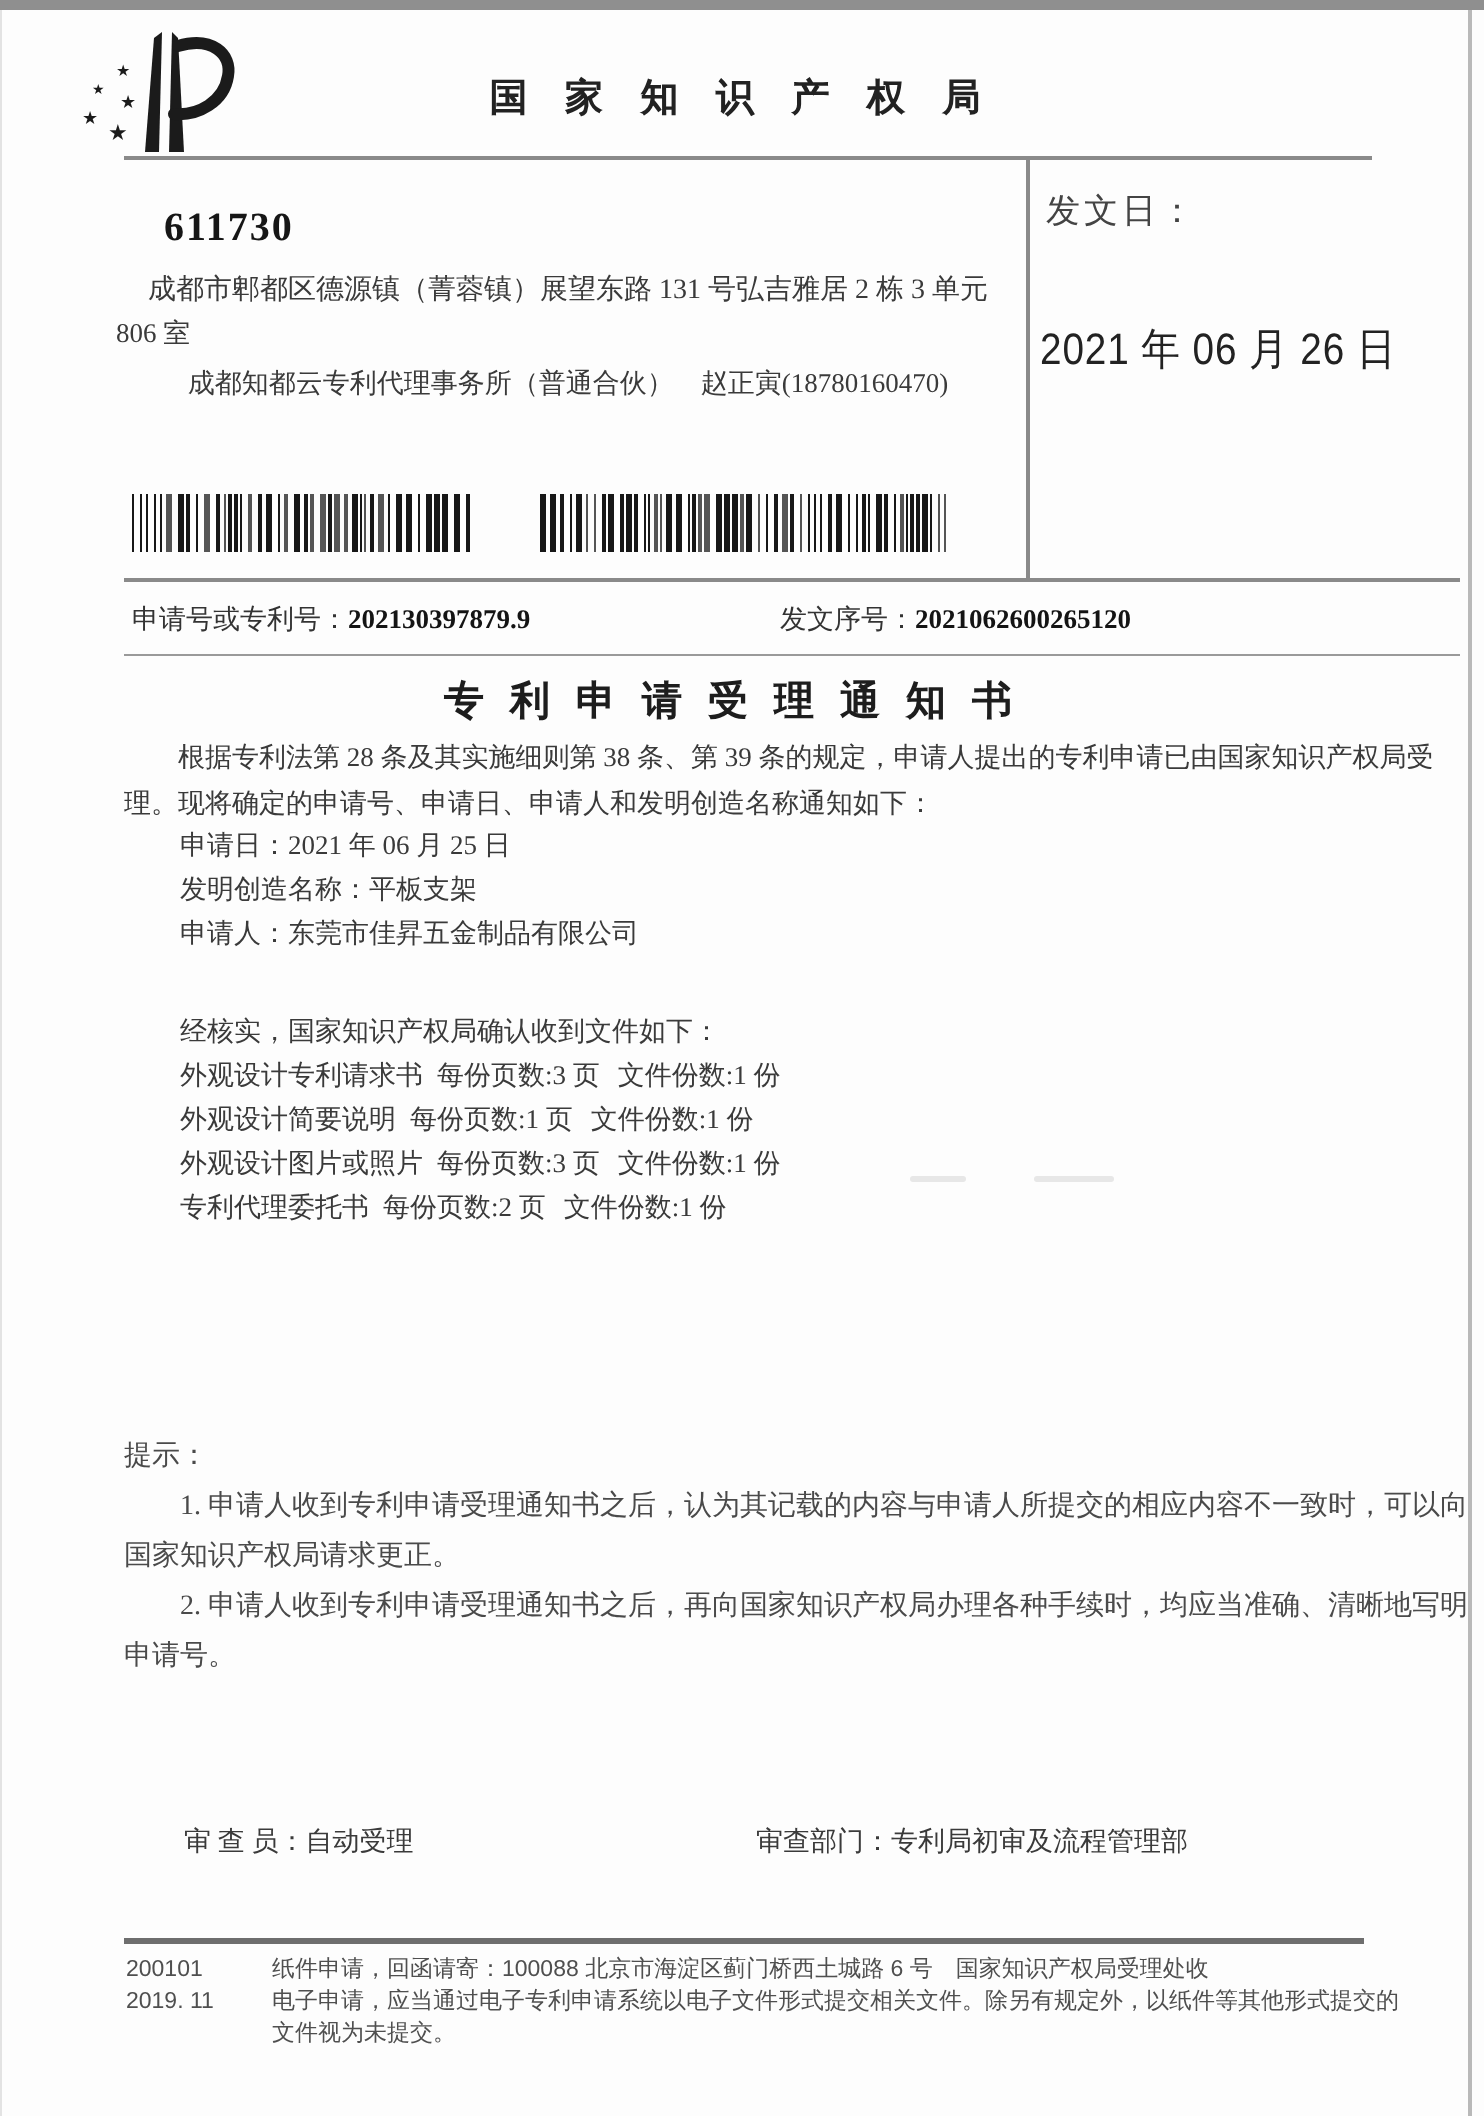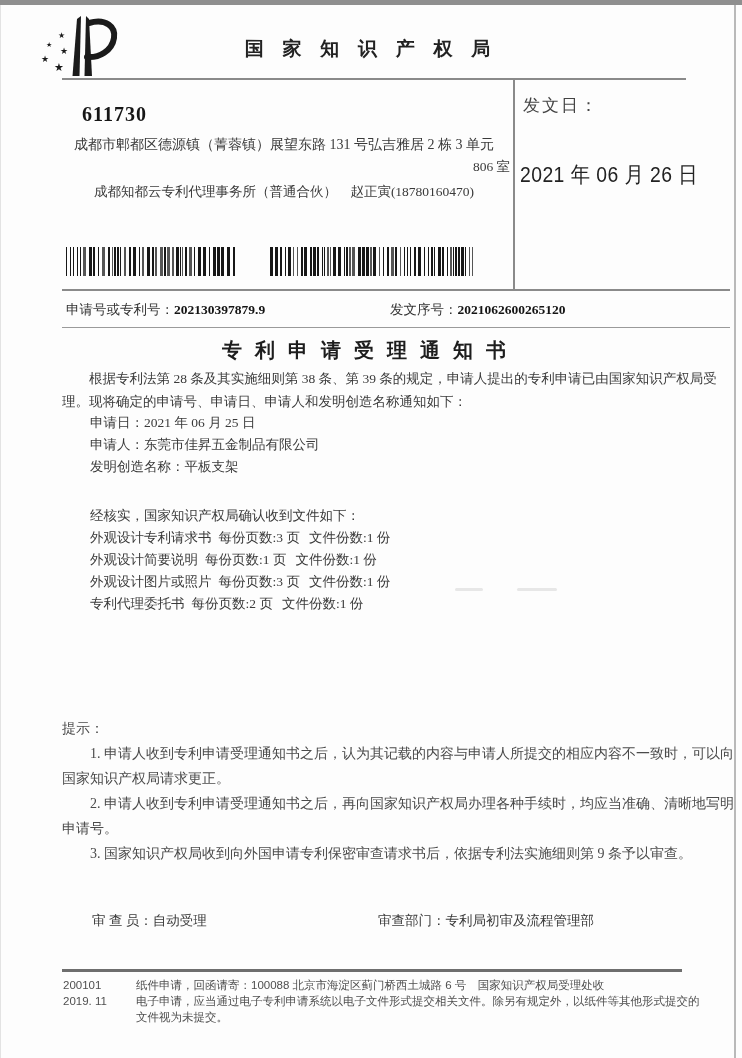--- a/index.html
+++ b/index.html
@@ -25,21 +25,21 @@
   .rule{position:absolute;background:#8a8a8a;}
   .rule-header{left:62px;top:78px;width:624px;height:2px;}
   .vrule{left:513px;top:78px;width:2px;height:212px;}
   .rule-mid{left:62px;top:289px;width:668px;height:2px;}
   .rule-under-numbers{left:62px;top:327px;width:668px;height:1px;background:#9a9a9a;}
   .rule-footer{left:62px;top:969px;width:620px;height:3px;background:#6e6e6e;}
 
   
   .postal-code{position:absolute;left:82px;top:103px;font-size:20px;font-weight:bold;color:#161616;letter-spacing:1px;}
   .addr{position:absolute;left:58px;top:136px;width:452px;text-align:center;font-size:14px;color:#3a3a3a;}
-  .addr-line2{position:absolute;left:58px;top:158px;width:452px;text-align:right;font-size:13.5px;color:#3a3a3a;}
+  .addr-line2{position:absolute;left:58px;top:158px;width:452px;text-align:left;font-size:13.5px;color:#3a3a3a;}
   .agency{position:absolute;left:58px;top:183px;width:452px;text-align:center;font-size:13.5px;color:#3a3a3a;}
 
   
   .issue-label{position:absolute;left:523px;top:94px;font-size:17px;color:#444;letter-spacing:2px;}
   .issue-date{
     position:absolute;left:520px;top:160px;font-size:22px;color:#222;
     font-family:"Liberation Sans","DejaVu Sans",sans-serif;
     transform:scaleX(.88);transform-origin:left center;white-space:nowrap;letter-spacing:.5px;
   }
 
@@ -232,40 +232,39 @@
   </div>
 
   <div class="rule rule-under-numbers"></div>
 
   <div class="doc-title">专 利 申 请 受 理 通 知 书</div>
 
   <p class="intro" style="margin:0;">根据专利法第 28 条及其实施细则第 38 条、第 39 条的规定，申请人提出的专利申请已由国家知识产权局受理。现将确定的申请号、申请日、申请人和发明创造名称通知如下：</p>
 
   <div class="fields">
     <div><span>申请日：</span><span>2021 年 06 月 25 日</span></div>
+    <div><span>发明创造名称：</span><span>平板支架</span></div>
     <div><span>申请人：</span><span>东莞市佳昇五金制品有限公司</span></div>
-    <div><span>发明创造名称：</span><span>平板支架</span></div>
   </div>
 
   <div class="confirm-block">
     <div>经核实，国家知识产权局确认收到文件如下：</div>
     <div class="doc-line"><span>外观设计专利请求书</span><span class="seg-pages">每份页数:3 页</span><span class="seg-copies">文件份数:1 份</span></div>
     <div class="doc-line"><span>外观设计简要说明</span><span class="seg-pages">每份页数:1 页</span><span class="seg-copies">文件份数:1 份</span></div>
     <div class="doc-line"><span>外观设计图片或照片</span><span class="seg-pages">每份页数:3 页</span><span class="seg-copies">文件份数:1 份</span></div>
     <div class="doc-line"><span>专利代理委托书</span><span class="seg-pages">每份页数:2 页</span><span class="seg-copies">文件份数:1 份</span></div>
   </div>
 
   <div class="scan-artifact" style="left:455px;top:588px;width:28px;"></div>
   <div class="scan-artifact" style="left:517px;top:588px;width:40px;"></div>
 
   <div class="notes">
     <p class="notes-label">提示：</p>
     <p>1. 申请人收到专利申请受理通知书之后，认为其记载的内容与申请人所提交的相应内容不一致时，可以向国家知识产权局请求更正。</p>
     <p>2. 申请人收到专利申请受理通知书之后，再向国家知识产权局办理各种手续时，均应当准确、清晰地写明申请号。</p>
-    <p>3. 国家知识产权局收到向外国申请专利保密审查请求书后，依据专利法实施细则第 9 条予以审查。</p>
   </div>
 
   <div class="signoff">
     <span>审 查 员：</span><span>自动受理</span>
     <span class="dept-group">
       <span>审查部门：</span><span>专利局初审及流程管理部</span>
     </span>
   </div>
 
   <div class="rule rule-footer"></div>

